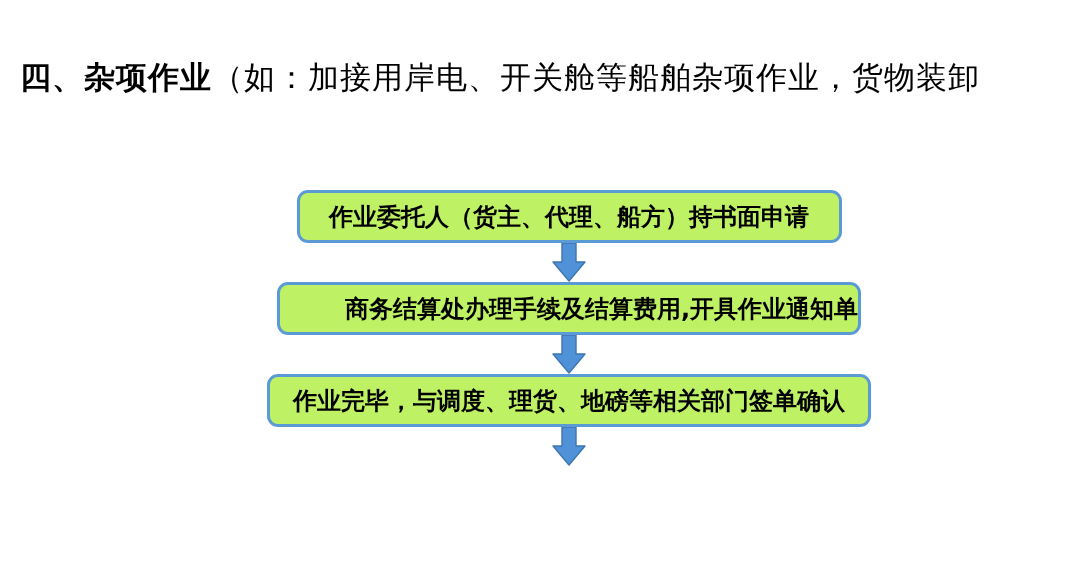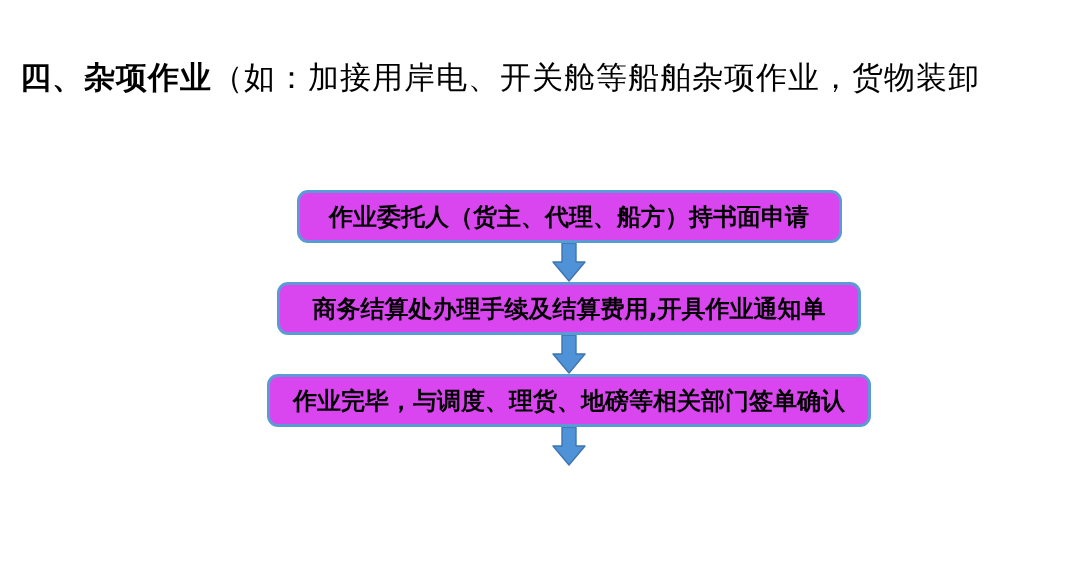--- a/index.html
+++ b/index.html
@@ -35,34 +35,34 @@
     top: 190px;
     left: 237px;
     width: 664px;
     display: flex;
     flex-direction: column;
     align-items: center;
   }
   .box {
     box-sizing: border-box;
     height: 53px;
-    background: #d946ef;
+    background: #bef264;
     border: 3px solid #5b9bd5;
     border-radius: 11px;
     display: flex;
     align-items: center;
     justify-content: center;
     font-family: "DejaVu Sans", "Liberation Sans", sans-serif;
     font-weight: 700;
     font-size: 24px;
     white-space: nowrap;
     color: #000000;
   }
   .box.b1 { width: 545px; }
-  .box.b2 { width: 584px; }
+  .box.b2 { width: 584px; justify-content: flex-end; }
   .box.b3 { width: 604px; }
   .box.b4 { width: 322px; letter-spacing: 4px; }
   .arrow {
     height: 39px;
     width: 34px;
     display: block;
     margin: 0;
   }
 </style>
 </head>

